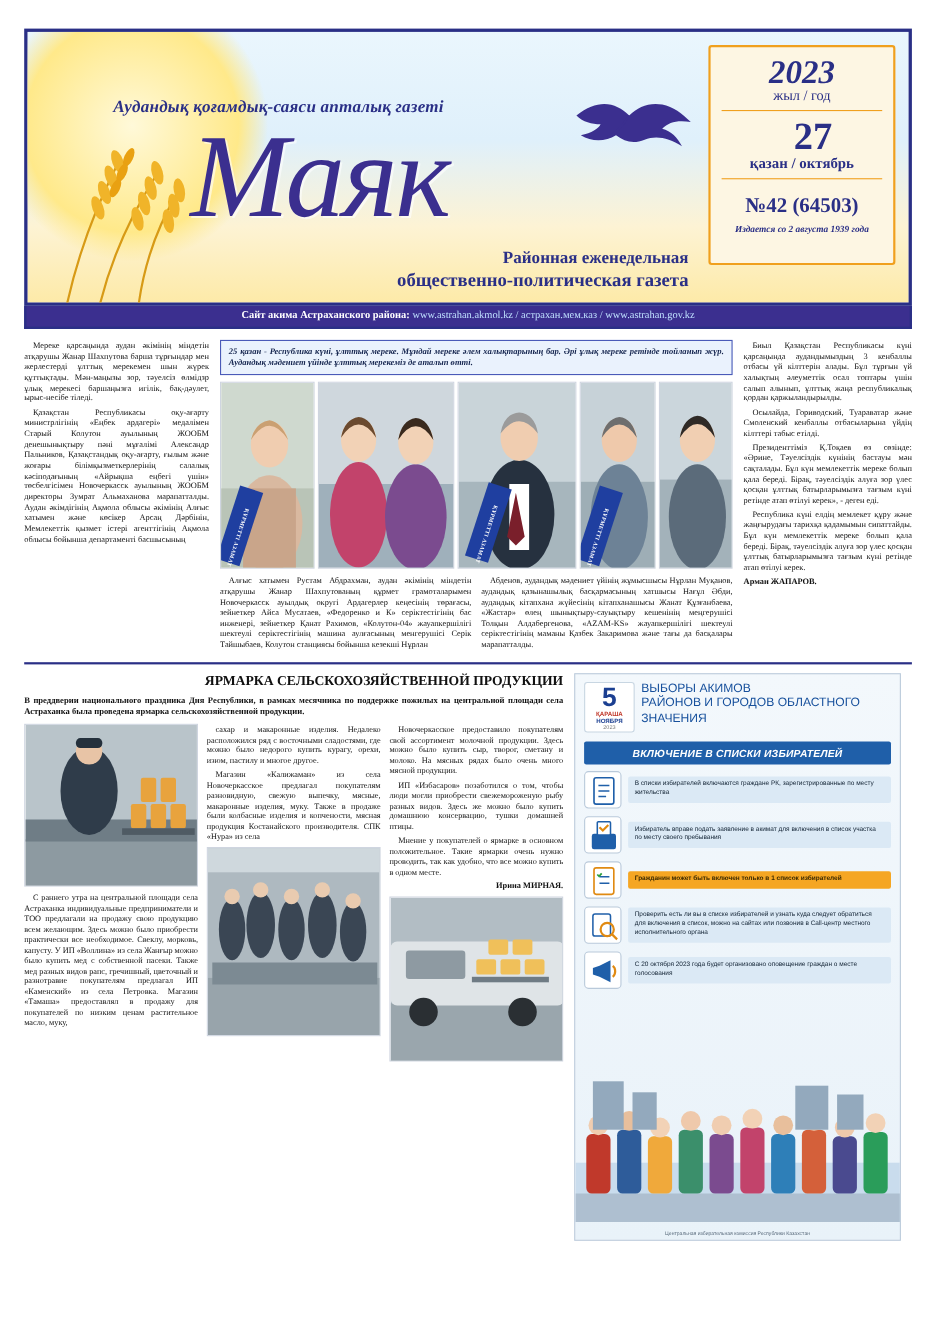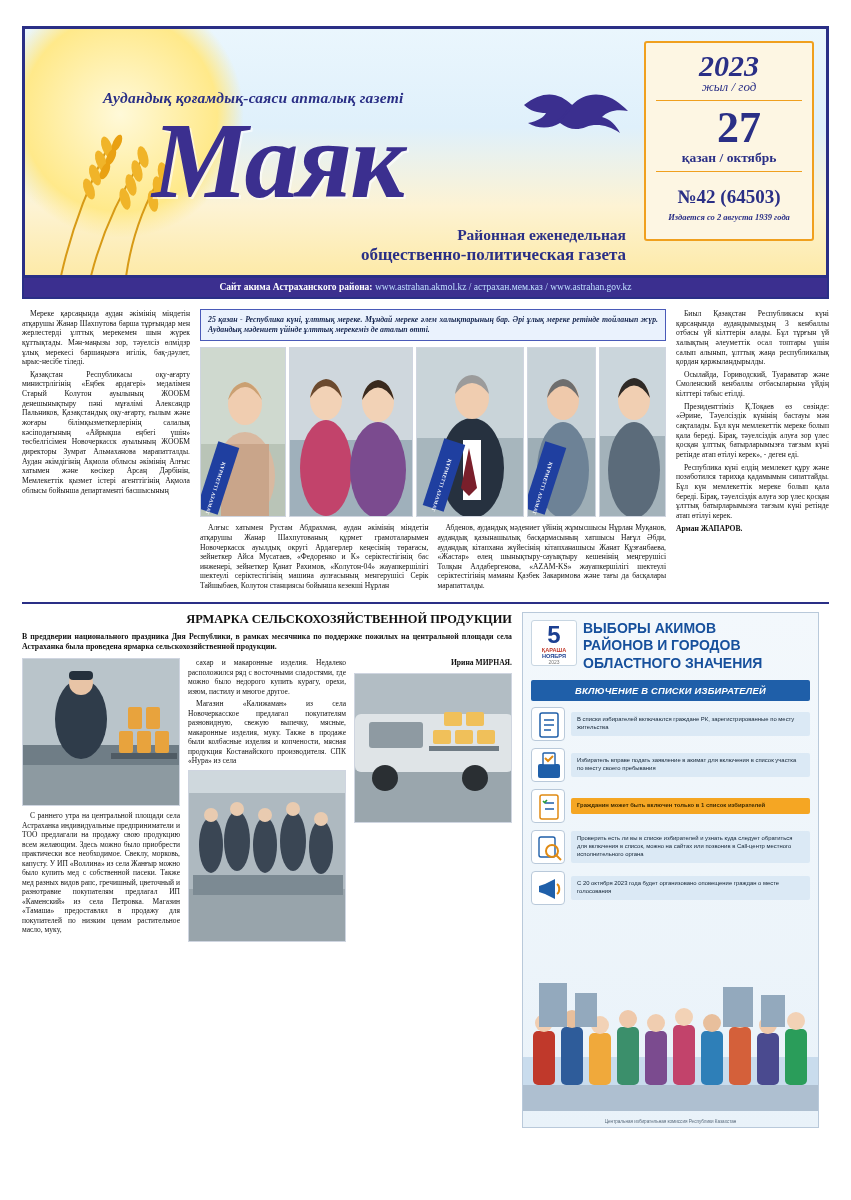--- a/index.html
+++ b/index.html
@@ -29,46 +29,46 @@
   }
   .mh-wheat { position:absolute; left:6px; bottom:-6px; width:200px; height:190px; }
   .mh-bird { position:absolute; right:190px; top:42px; width:120px; height:80px; }
   .mh-kicker {
     position:absolute; left:78px; top:60px;
     font-family:"Liberation Serif", serif;
     font-weight:bold; font-style:italic; font-size:15.5px;
     color:#2a2f86; letter-spacing:.2px;
   }
   .mh-title {
-    position:absolute; left:127px; top:78px;
+    position:absolute; left:148px; top:78px;
     font-family:"Liberation Serif", serif;
-    font-style:italic; font-weight:bold;
+    font-style:italic; font-weight:normal;
     font-size:108px; line-height:1;
     color:#3b2f8f;
     letter-spacing:-2px;
     text-shadow: 2px 2px 0 rgba(255,255,255,.6);
   }
   .mh-sub {
     position:absolute; right:200px; top:196px;
     text-align:right;
     font-weight:bold; font-size:17px; color:#2a2f86; line-height:1.25;
   }
   .mh-sub .l1 { font-size:15.5px; }
   
   .datebox {
     position:absolute; right:12px; top:12px; width:170px; height:200px;
     border:2px solid #f0a01e; border-radius:3px;
     background:#fdf6e3;
     text-align:center;
     color:#2a2f86;
   }
   .datebox .yr { font-style:italic; font-weight:bold; font-size:30px; margin-top:6px; color:#2a2f86;}
-  .datebox .yrsub { font-style:italic; font-size:13px; margin-top:-4px; }
+  .datebox .yrsub { font-size:13px; margin-top:-4px; }
   .datebox hr { border:none; border-top:1.5px solid #f0a01e; margin:5px 10px; }
-  .datebox .day { font-weight:bold; font-size:44px; line-height:1;margin-left:20px; }
+  .datebox .day { font-weight:bold; font-size:35px; line-height:1;margin-left:20px; }
   .datebox .mon { font-weight:bold; font-size:13.5px; }
   .datebox .num { font-weight:bold; font-size:19px; margin-top:14px; }
   .datebox .since { font-size:8.5px; font-style:italic; font-weight:bold; margin-top:4px; }
 
   .sitebar {
     margin: 0 22px;
     background:#3b2f8f;
     color:#fff;
     font-size:9.5px;
     text-align:center;
@@ -144,21 +144,21 @@
   }
   .info-top { display:flex; gap:6px; padding:7px 8px 4px 8px; align-items:flex-start; }
   .cal {
     width:46px; height:46px; background:#fff; border:1px solid #c8d6e2; border-radius:3px;
     text-align:center; flex:0 0 auto; position:relative;
   }
   .cal .big { font-size:24px; font-weight:bold; color:#1b3f91; line-height:1; margin-top:2px; font-family:"Liberation Sans",sans-serif;}
   .cal .m1 { font-size:5.6px; color:#c0392b; font-weight:bold; font-family:"Liberation Sans",sans-serif;}
   .cal .m2 { font-size:5.6px; color:#1b3f91; font-weight:bold; font-family:"Liberation Sans",sans-serif;}
   .cal .yr2 { font-size:5px; color:#777; font-family:"Liberation Sans",sans-serif;}
-  .info-ttl { font-family:"Liberation Sans",sans-serif; font-weight:bold; font-size:14px; color:#17509c; line-height:1.25; }
+  .info-ttl { font-family:"Liberation Sans",sans-serif; font-weight:normal; font-size:11px; color:#17509c; line-height:1.25; }
   .blue-band {
     margin:4px 8px 0 8px; background:#1f5fa9; color:#fff; text-align:center;
     font-family:"Liberation Sans",sans-serif; font-weight:bold; font-size:9.4px;
     padding:5px 0; border-radius:2px; letter-spacing:.2px;font-style:italic;
   }
   .steps { padding:6px 8px 0 8px; }
   .step { display:flex; align-items:center; gap:6px; margin-bottom:7px; }
   .step .ic {
     width:34px; height:34px; flex:0 0 auto; background:#fff; border:1px solid #b9c9da;
     border-radius:4px; position:relative; overflow:hidden;
@@ -324,21 +324,21 @@
           <div>
             <p>Абденов, аудандық мәдениет үйінің жұмысшысы Нұрлан Муқанов, аудандық қазынашылық басқармасының хатшысы Нағұл Әбди, аудандық кітапхана жүйесінің кітапханашысы Жанат Құзғанбаева, «Жастар» өлең шынықтыру-сауықтыру кешенінің меңгерушісі Толқын Алдабергенова, «AZAM-KS» жауапкершілігі шектеулі серіктестігінің маманы Қазбек Закаримова және тағы да басқалары марапатталды.</p>
           </div>
         </div>
       </div>
 
       <div class="col c3">
         <p>Биыл Қазақстан Республикасы күні қарсаңында аудандымыздың 3 кенбаллы отбасы үй кілттерін алады. Бұл тұрғын үй халықтың әлеуметтік осал топтары үшін салып алынып, ұлттық жаңа республикалық қордан қаржыландырылды.</p>
         <p>Осылайда, Гориводский, Туараватар және Смоленский кенбаллы отбасыларына үйдің кілттері табыс етілді.</p>
         <p>Президенттіміз Қ.Тоқаев өз сөзінде: «Әрине, Тәуелсіздік күнінің бастауы мән сақталады. Бұл күн мемлекеттік мереке болып қала береді. Бірақ, тәуелсіздік алуға зор үлес қосқан ұлттық батырларымызға тағзым күні ретінде атап өтілуі керек», - деген еді.</p>
-        <p>Республика күні елдің мемлекет құру және позаботился тарихқа қадамымын сипаттайды. Бұл күн мемлекеттік мереке болып қала береді. Бірақ, тәуелсіздік алуға зор үлес қосқан ұлттық батырларымызға тағзым күні ретінде атап өтілуі керек.</p>
+        <p>Республика күні елдің мемлекет құру және жаңғырудағы тарихқа қадамымын сипаттайды. Бұл күн мемлекеттік мереке болып қала береді. Бірақ, тәуелсіздік алуға зор үлес қосқан ұлттық батырларымызға тағзым күні ретінде атап өтілуі керек.</p>
         <div class="sign-off">Арман ЖАПАРОВ.</div>
       </div>
     </div>
   </div>
 
   <div class="divider"></div>
 
   <div class="bottom">
 
     <div class="bl">
@@ -389,20 +389,23 @@
                 <circle cx="76" cy="44" r="7"></circle>
                   <circle cx="104" cy="38" r="7"></circle>
                 <circle cx="132" cy="48" r="7"></circle>
               </g>
               <rect x="0" y="0" width="158" height="22" fill="#cfd8dd"></rect>
             </svg>
           </div>
         </div>
 
         <div class="bl-c">
+          <p>Новочеркасское предоставило покупателям свой ассортимент молочной продукции. Здесь можно было купить сыр, творог, сметану и молоко. На мясных рядах было очень много мясной продукции.</p>
+          <p>ИП «Избасаров» позаботился о том, чтобы люди могли приобрести свежемороженую рыбу разных видов. Здесь же можно было купить домашнюю консервацию, тушки домашней птицы.</p>
+          <p>Мнение у покупателей о ярмарке в основном положительное. Такие ярмарки очень нужно проводить, так как удобно, что все можно купить в одном месте.</p>
           <div class="byline">Ирина МИРНАЯ.</div>
           <div class="ph" style="height:150px; margin-top:5px;">
             <svg viewBox="0 0 158 150" width="158" height="150">
               <rect width="158" height="150" fill="#b2bdc4"></rect>
               <rect y="96" width="158" height="54" fill="#9aa6ad"></rect>
               <rect x="0" y="40" width="158" height="58" rx="6" fill="#dfe4e7"></rect>
               <rect x="14" y="48" width="54" height="26" rx="3" fill="#8e9aa2"></rect>
               <circle cx="30" cy="104" r="13" fill="#2a2f33"></circle>
               <circle cx="120" cy="104" r="13" fill="#2a2f33"></circle>
               <g fill="#f0c05a">

